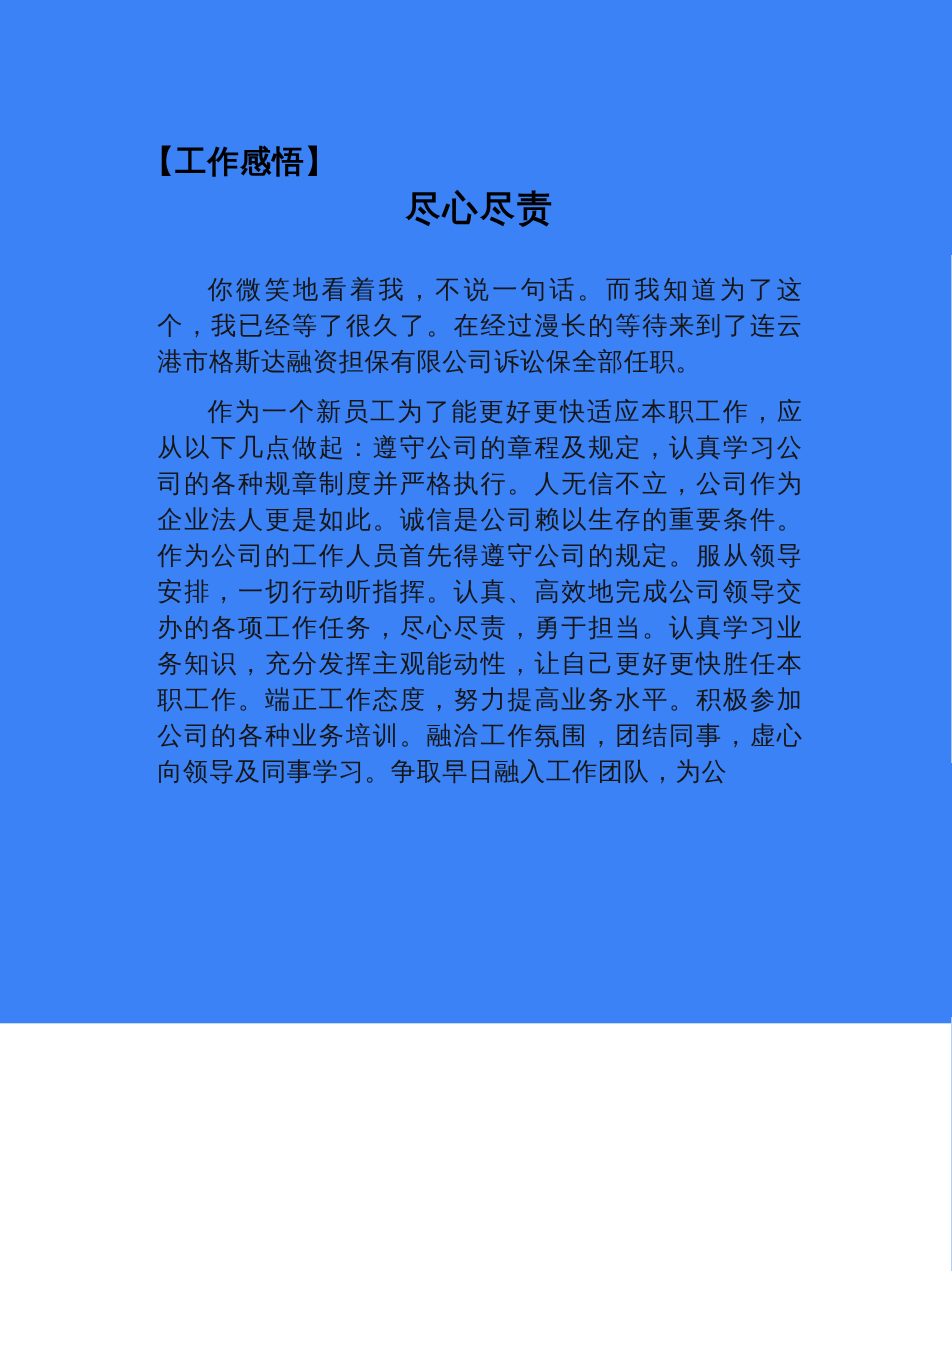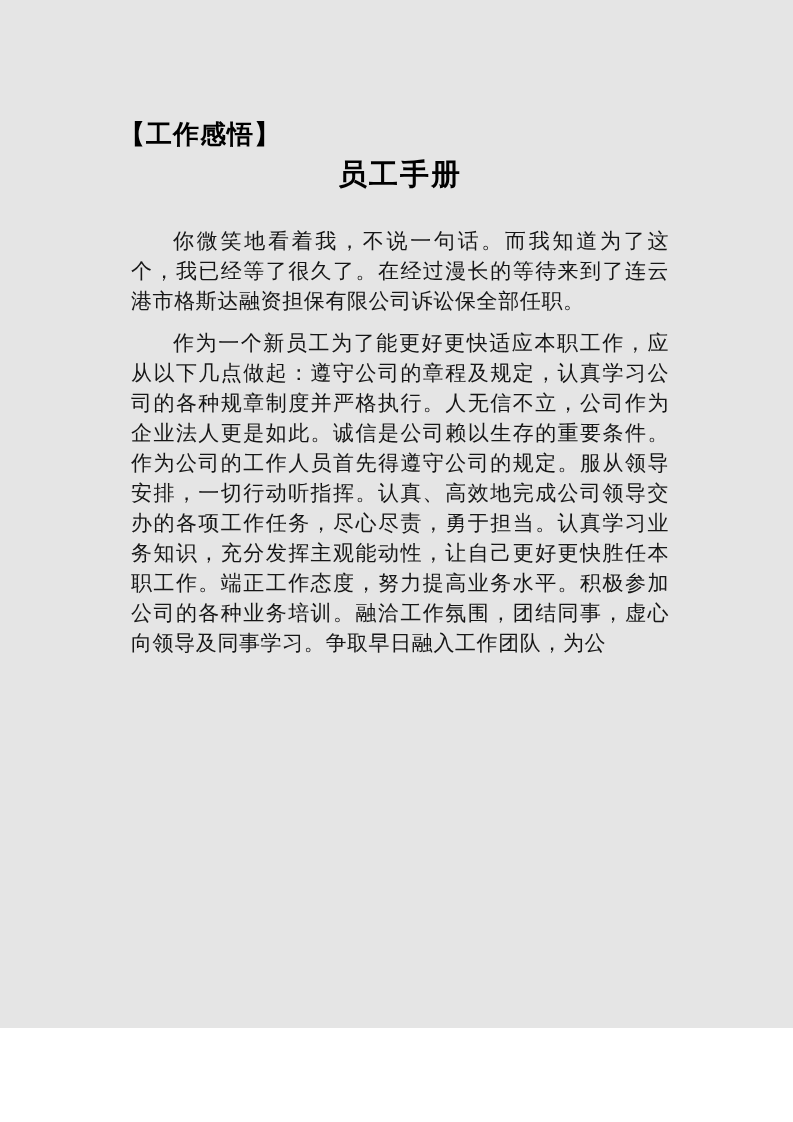--- a/index.html
+++ b/index.html
@@ -3,22 +3,22 @@
 <meta charset="utf-8">
 <style>
   html, body {
     margin: 0;
     padding: 0;
     background: #ffffff;
   }
   .page {
     position: relative;
     width: 793px;
-    height: 1028px;
-    background: #e5e5e5;
+    height: 853px;
+    background: #3b82f6;
     overflow: hidden;
     margin: 0 auto;
     font-family: "Liberation Serif", "DejaVu Serif", serif;
     color: #161616;
   }
   .content {
     position: absolute;
     left: 119px;
     top: 118px;
     width: 562px;
@@ -63,20 +63,20 @@
     font-size: 15px;
     color: #222222;
   }
 </style>
 </head>
 <body>
 
 <div class="page">
   <div class="content">
     <div class="section-tag">【工作感悟】</div>
-    <div class="doc-title">员工手册</div>
+    <div class="doc-title">尽心尽责</div>
     <div class="body-text">
       <p>你微笑地看着我，不说一句话。而我知道为了这个，我已经等了很久了。在经过漫长的等待来到了连云港市格斯达融资担保有限公司诉讼保全部任职。</p>
       <p>作为一个新员工为了能更好更快适应本职工作，应从以下几点做起：遵守公司的章程及规定，认真学习公司的各种规章制度并严格执行。人无信不立，公司作为企业法人更是如此。诚信是公司赖以生存的重要条件。作为公司的工作人员首先得遵守公司的规定。服从领导安排，一切行动听指挥。认真、高效地完成公司领导交办的各项工作任务，尽心尽责，勇于担当。认真学习业务知识，充分发挥主观能动性，让自己更好更快胜任本职工作。端正工作态度，努力提高业务水平。积极参加公司的各种业务培训。融洽工作氛围，团结同事，虚心向领导及同事学习。争取早日融入工作团队，为公</p>
     </div>
   </div>
   <div class="page-footer">14</div>
 </div>
 
 </body></html>

